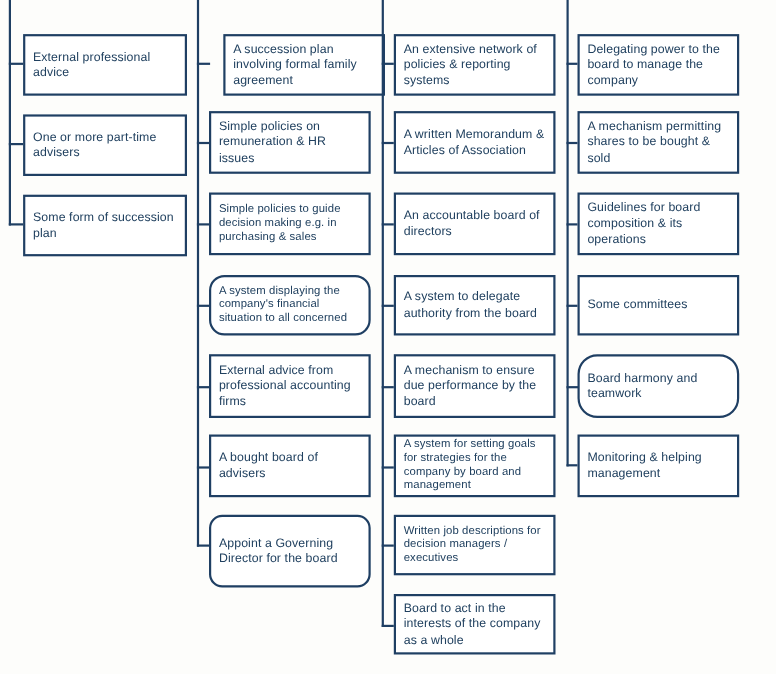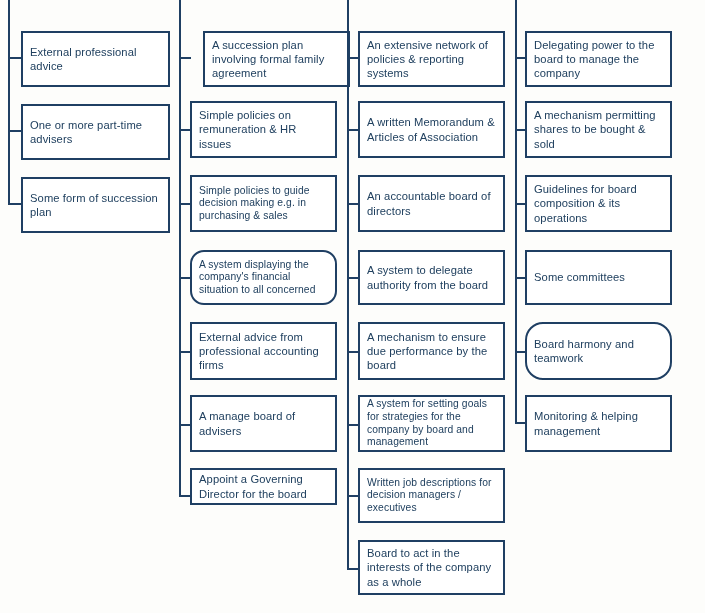--- a/index.html
+++ b/index.html
@@ -100,25 +100,25 @@
       <span class="box-text">A system displaying the company's financial situation to all concerned</span>
     </div>
 
     <div class="stub" style="left:179px; top:351px; width:12px;"></div>
     <div class="box" style="left:190px; top:322px; width:147px; height:58px;">
       <span class="box-text">External advice from professional accounting firms</span>
     </div>
 
     <div class="stub" style="left:179px; top:424px; width:12px;"></div>
     <div class="box" style="left:190px; top:395px; width:147px; height:57px;">
-      <span class="box-text">A manage board of advisers</span>
+      <span class="box-text">A bought board of advisers</span>
     </div>
 
     <div class="stub" style="left:179px; top:495px; width:12px;"></div>
-    <div class="box" style="left:190px; top:468px; width:147px; height:37px;">
+    <div class="box" style="left:190px; top:468px; width:147px; height:66px;border-radius:12px;">
       <span class="box-text">Appoint a Governing Director for the board</span>
     </div>
   </div>
 
   <div class="column">
     <div class="spine" style="left:347px; top:0px; height:570px;"></div>
 
     <div class="stub" style="left:347px; top:57px; width:12px;"></div>
     <div class="box" style="left:358px; top:31px; width:147px; height:56px;">
       <span class="box-text">An extensive network of policies &amp; reporting systems</span>

